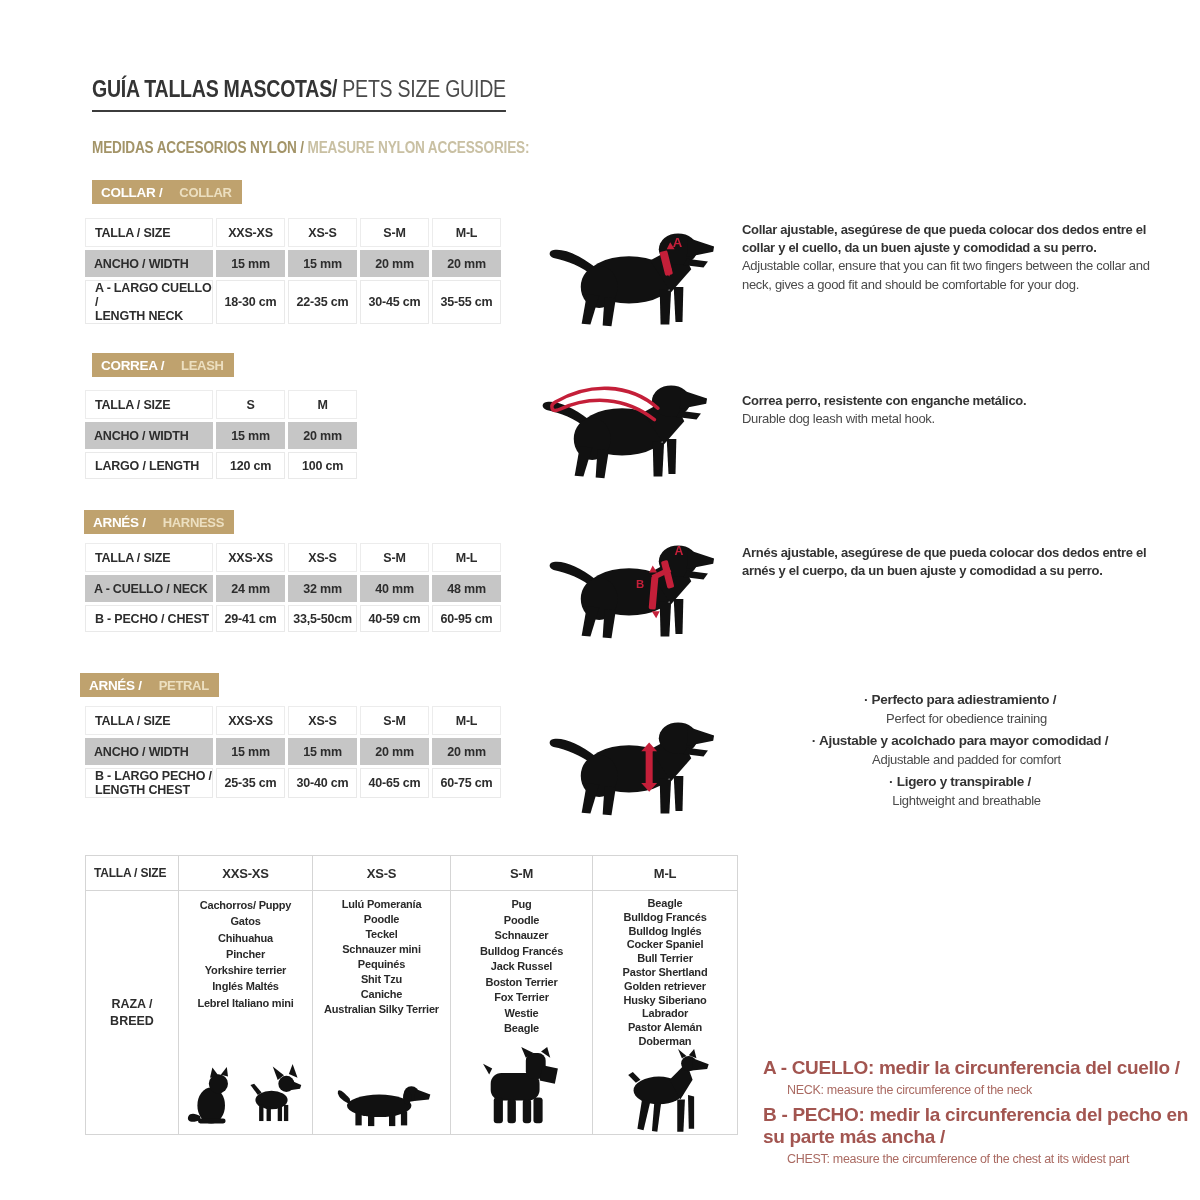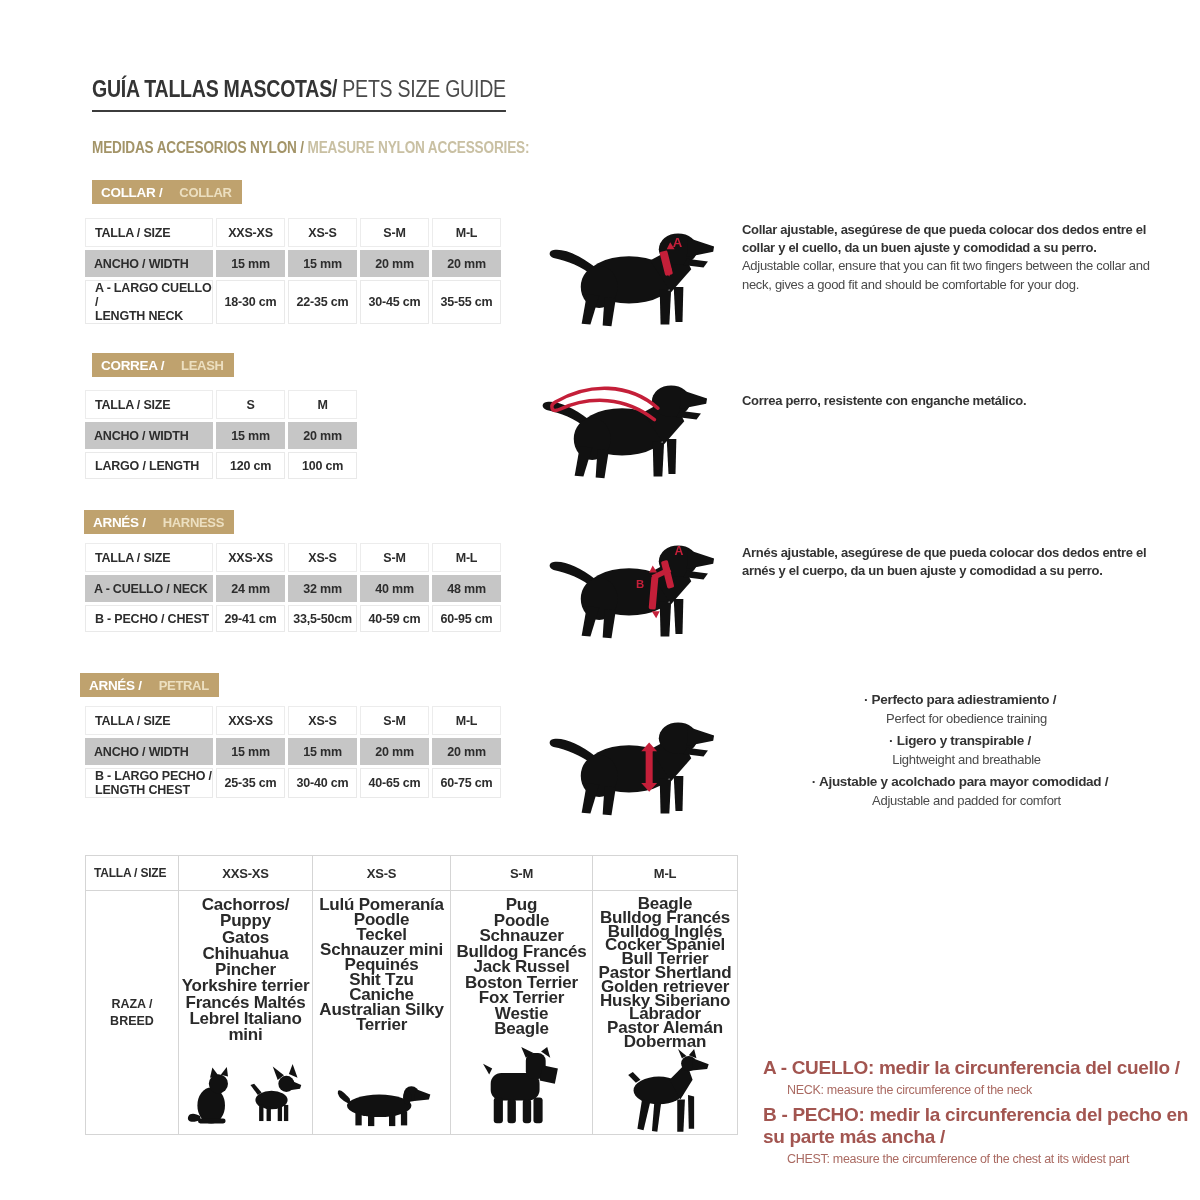--- a/index.html
+++ b/index.html
@@ -69,21 +69,21 @@
   .breed-table{left:85px;top:855px;width:653px;border:1px solid #d5d5d5;box-sizing:border-box;}
   .bt-header,.bt-body{display:grid;grid-template-columns:92px 134px 138px 142px 145px;}
   .bt-header{height:34px;border-bottom:1px solid #d5d5d5;}
   .bt-hcell{display:flex;align-items:center;justify-content:center;font-weight:700;
             font-size:13px;color:#2d2d2d;letter-spacing:-.2px;border-left:1px solid #d5d5d5;}
   .bt-hcell:first-child{border-left:none;justify-content:flex-start;padding-left:8px;font-size:12px;}
   .bt-body{height:243px;}
   .bt-col{border-left:1px solid #d5d5d5;display:flex;flex-direction:column;align-items:center;
           padding-top:6px;overflow:hidden;position:relative;}
   .bt-col:first-child{border-left:none;justify-content:center;padding-top:0;}
-  .breeds{font-weight:700;font-size:17px;color:#2a2a2a;text-align:center;letter-spacing:-.2px;}
+  .breeds{font-weight:700;font-size:11px;color:#2a2a2a;text-align:center;letter-spacing:-.2px;}
   .lh16 .breeds div{line-height:16.3px;}
   .lh15 .breeds div{line-height:15px;}
   .lh155 .breeds div{line-height:15.5px;}
   .lh14 .breeds div{line-height:13.8px;}
   .rowlabel{font-weight:700;font-size:12.5px;color:#2d2d2d;text-align:center;line-height:1.35;}
   .sil-wrap{margin-top:auto;display:flex;align-items:flex-end;gap:3px;padding-bottom:3px;}
 
   
   .footnotes{left:763px;top:1050px;width:430px;}
   .fn-es{font-weight:700;font-size:19px;color:#a25550;letter-spacing:-.3px;margin-top:7px;}
@@ -253,20 +253,21 @@
         <div class="tcell tdata">120 cm</div>
         <div class="tcell tdata">100 cm</div>
       </div>
     </div>
   <svg class="abs dogsvg dog-leash" viewBox="0 0 200 130">
     <use href="#sym-dog"></use>
     <path d="M141,47 C108,18 62,18 24,40 c-7,4 -4,12 3,9 C64,32 104,34 137,60" fill="none" stroke="#c41f39" stroke-width="4" stroke-linecap="round"></path>
   </svg>
   <div class="abs desc desc-leash">
     <div class="d-es">Correa perro, resistente con enganche metálico.</div>
+    <div class="d-en">Durable dog leash with metal hook.</div>
   </div>
 
   <div class="abs badge badge-harness">
     <span class="b-es">ARNÉS /</span>
     <span class="b-en">HARNESS</span>
   </div>
   <div class="abs sizetable table-harness">
       <div class="trow">
         <div class="tcell tlabel">TALLA / SIZE</div>
         <div class="tcell tdata">XXS-XS</div>
@@ -340,26 +341,26 @@
       <polygon points="114,54 132,54 123,44" fill="#c41f39"></polygon>
       <polygon points="114,90 132,90 123,100" fill="#c41f39"></polygon>
     </g>
   </svg>
   <div class="abs bullets">
     <div class="bullet">
       <div class="b-es"><span>·</span> <span>Perfecto para adiestramiento /</span></div>
       <div class="b-en">Perfect for obedience training</div>
     </div>
     <div class="bullet">
+      <div class="b-es"><span>·</span> <span>Ajustable y acolchado para mayor comodidad /</span></div>
+      <div class="b-en">Adjustable and padded for comfort</div>
+    </div>
+    <div class="bullet">
       <div class="b-es"><span>·</span> <span>Ligero y transpirable /</span></div>
       <div class="b-en">Lightweight and breathable</div>
-    </div>
-    <div class="bullet">
-      <div class="b-es"><span>·</span> <span>Ajustable y acolchado para mayor comodidad /</span></div>
-      <div class="b-en">Adjustable and padded for comfort</div>
     </div>
   </div>
 
   <div class="abs breed-table">
     <div class="bt-header">
       <div class="bt-hcell">TALLA / SIZE</div>
       <div class="bt-hcell">XXS-XS</div>
       <div class="bt-hcell">XS-S</div>
       <div class="bt-hcell">S-M</div>
       <div class="bt-hcell">M-L</div>
@@ -369,21 +370,21 @@
         <div>RAZA /</div>
         <div>BREED</div>
       </div>
       <div class="bt-col lh16">
         <div class="breeds">
             <div>Cachorros/ Puppy</div>
             <div>Gatos</div>
             <div>Chihuahua</div>
             <div>Pincher</div>
             <div>Yorkshire terrier</div>
-            <div>Francés Maltés</div>
+            <div>Inglés Maltés</div>
             <div>Lebrel Italiano mini</div>
           </div>
         <div class="sil-wrap">
           <svg width="54" height="68" viewBox="0 0 90 100">
               <use href="#sym-cat"></use>
             </svg>
           <svg width="62" height="72" viewBox="0 0 100 100">
               <use href="#sym-chi"></use>
             </svg>
         </div>

